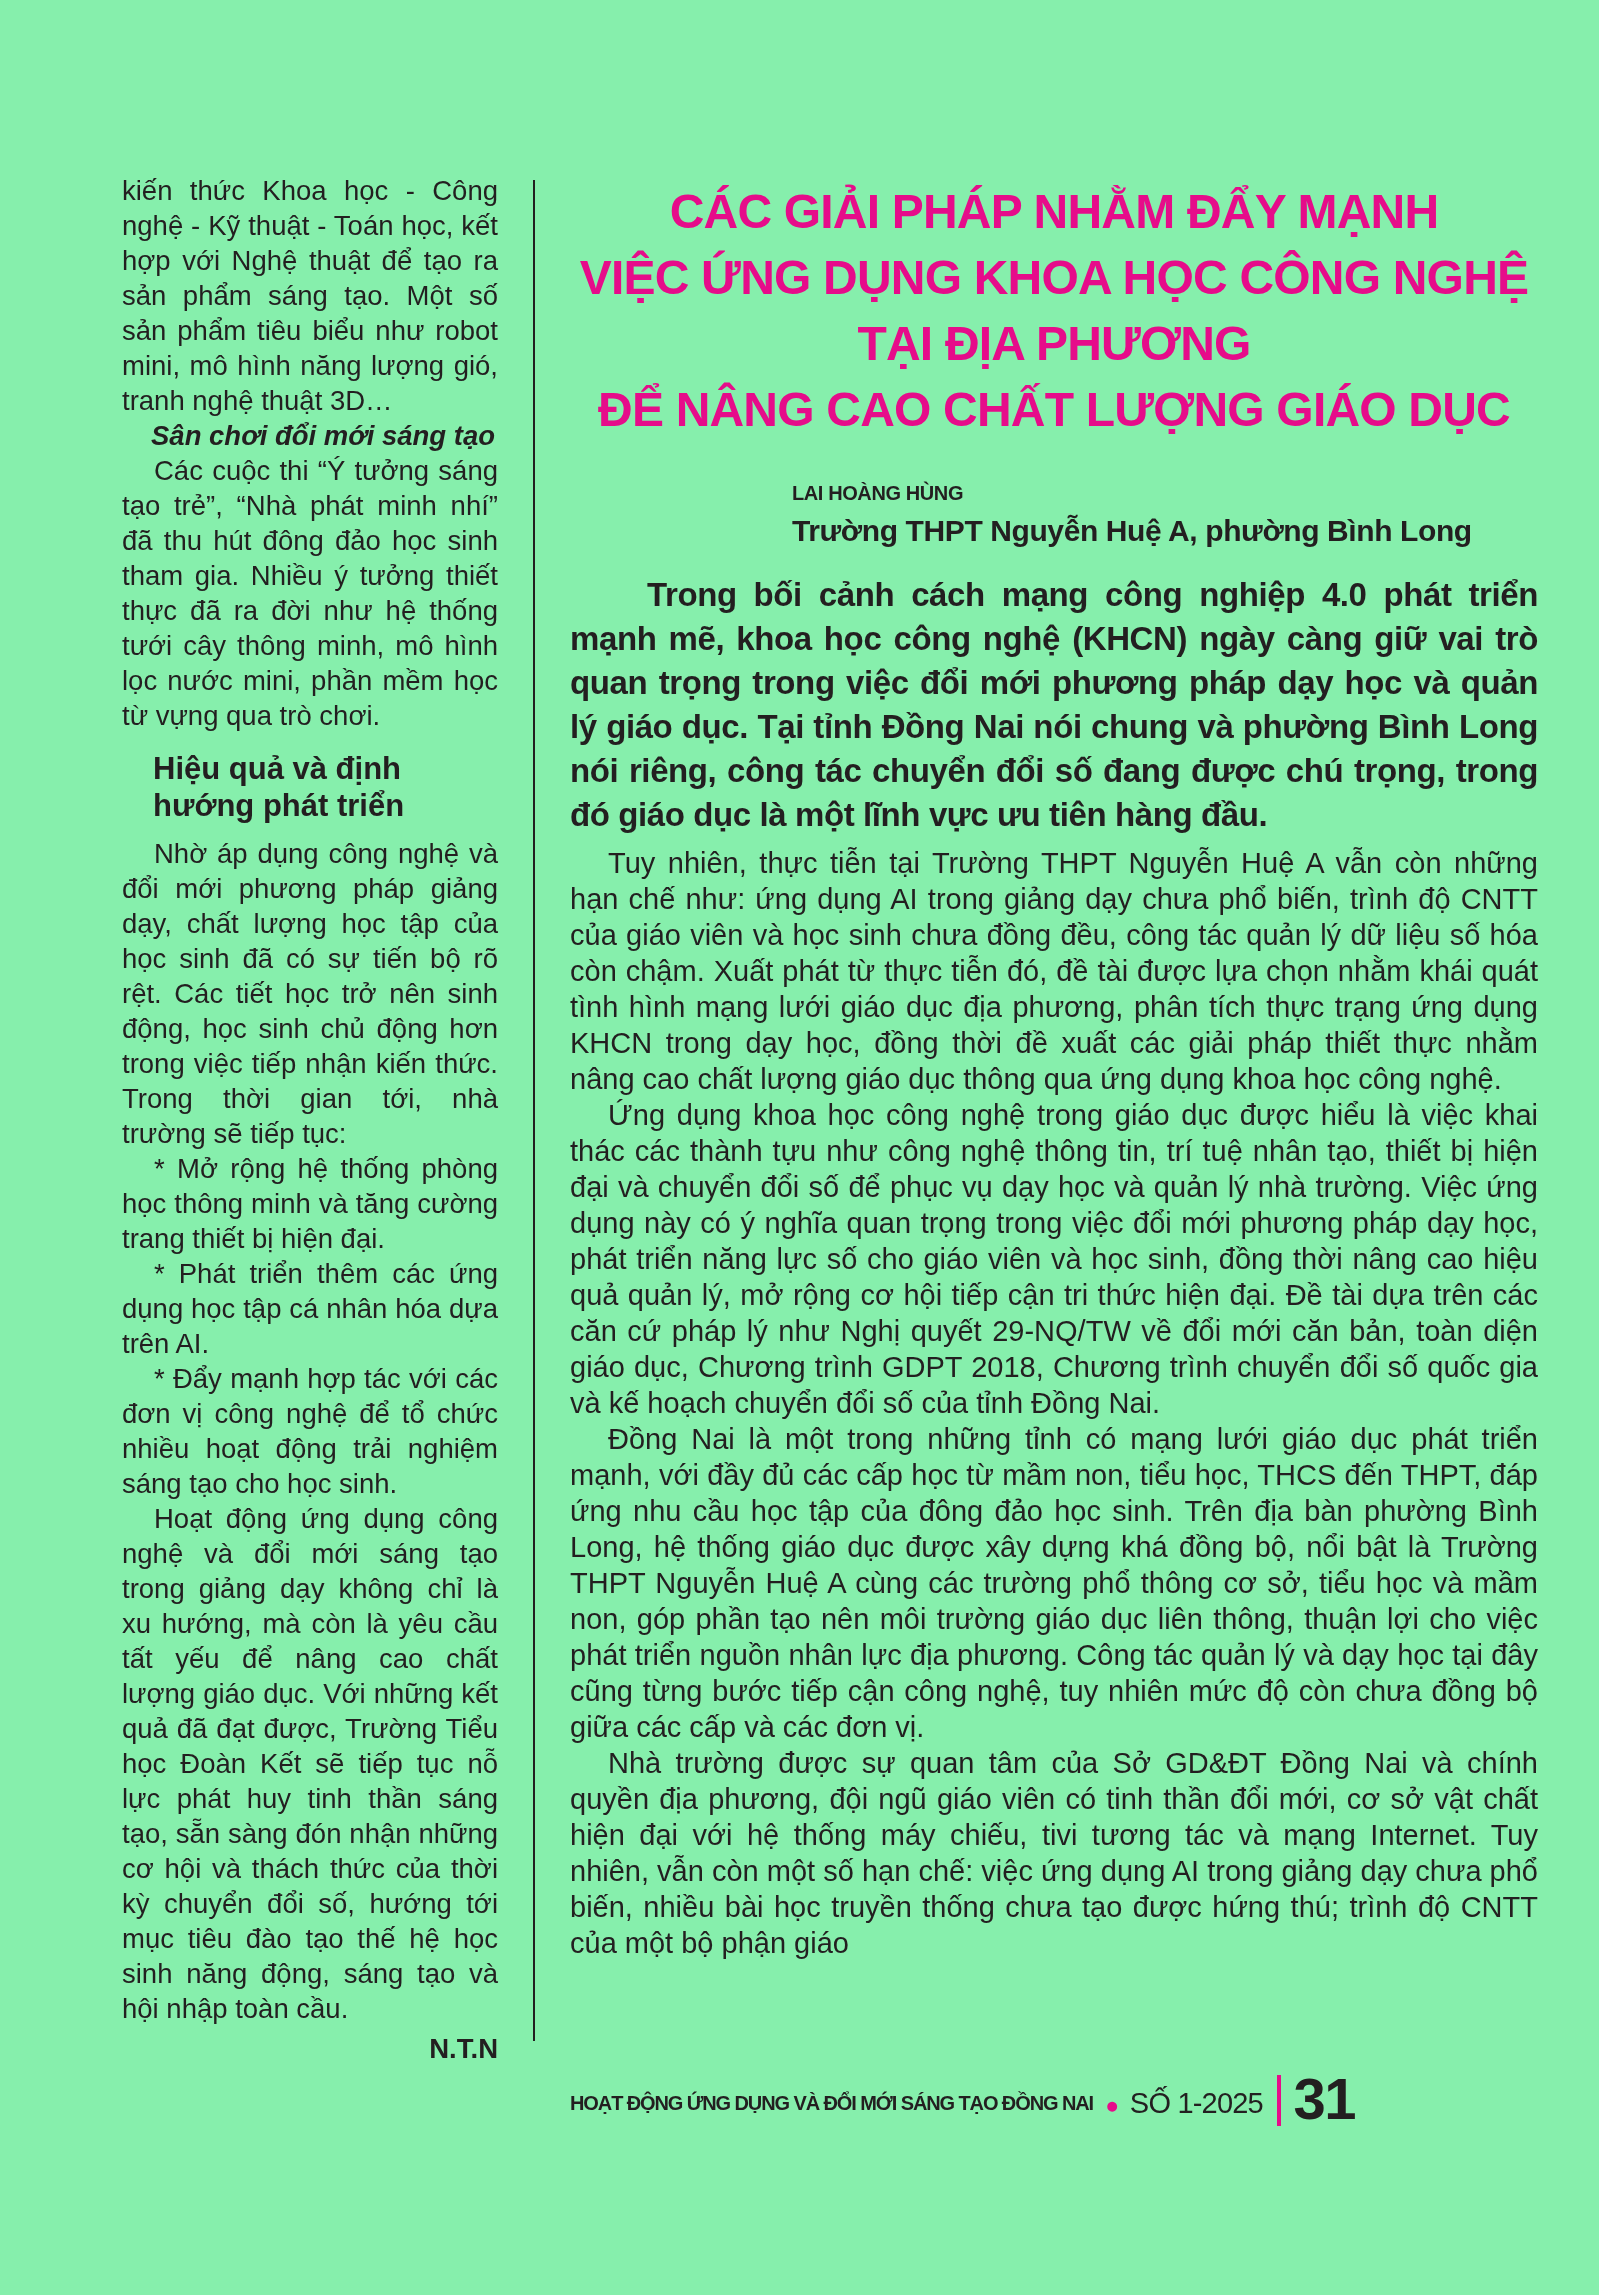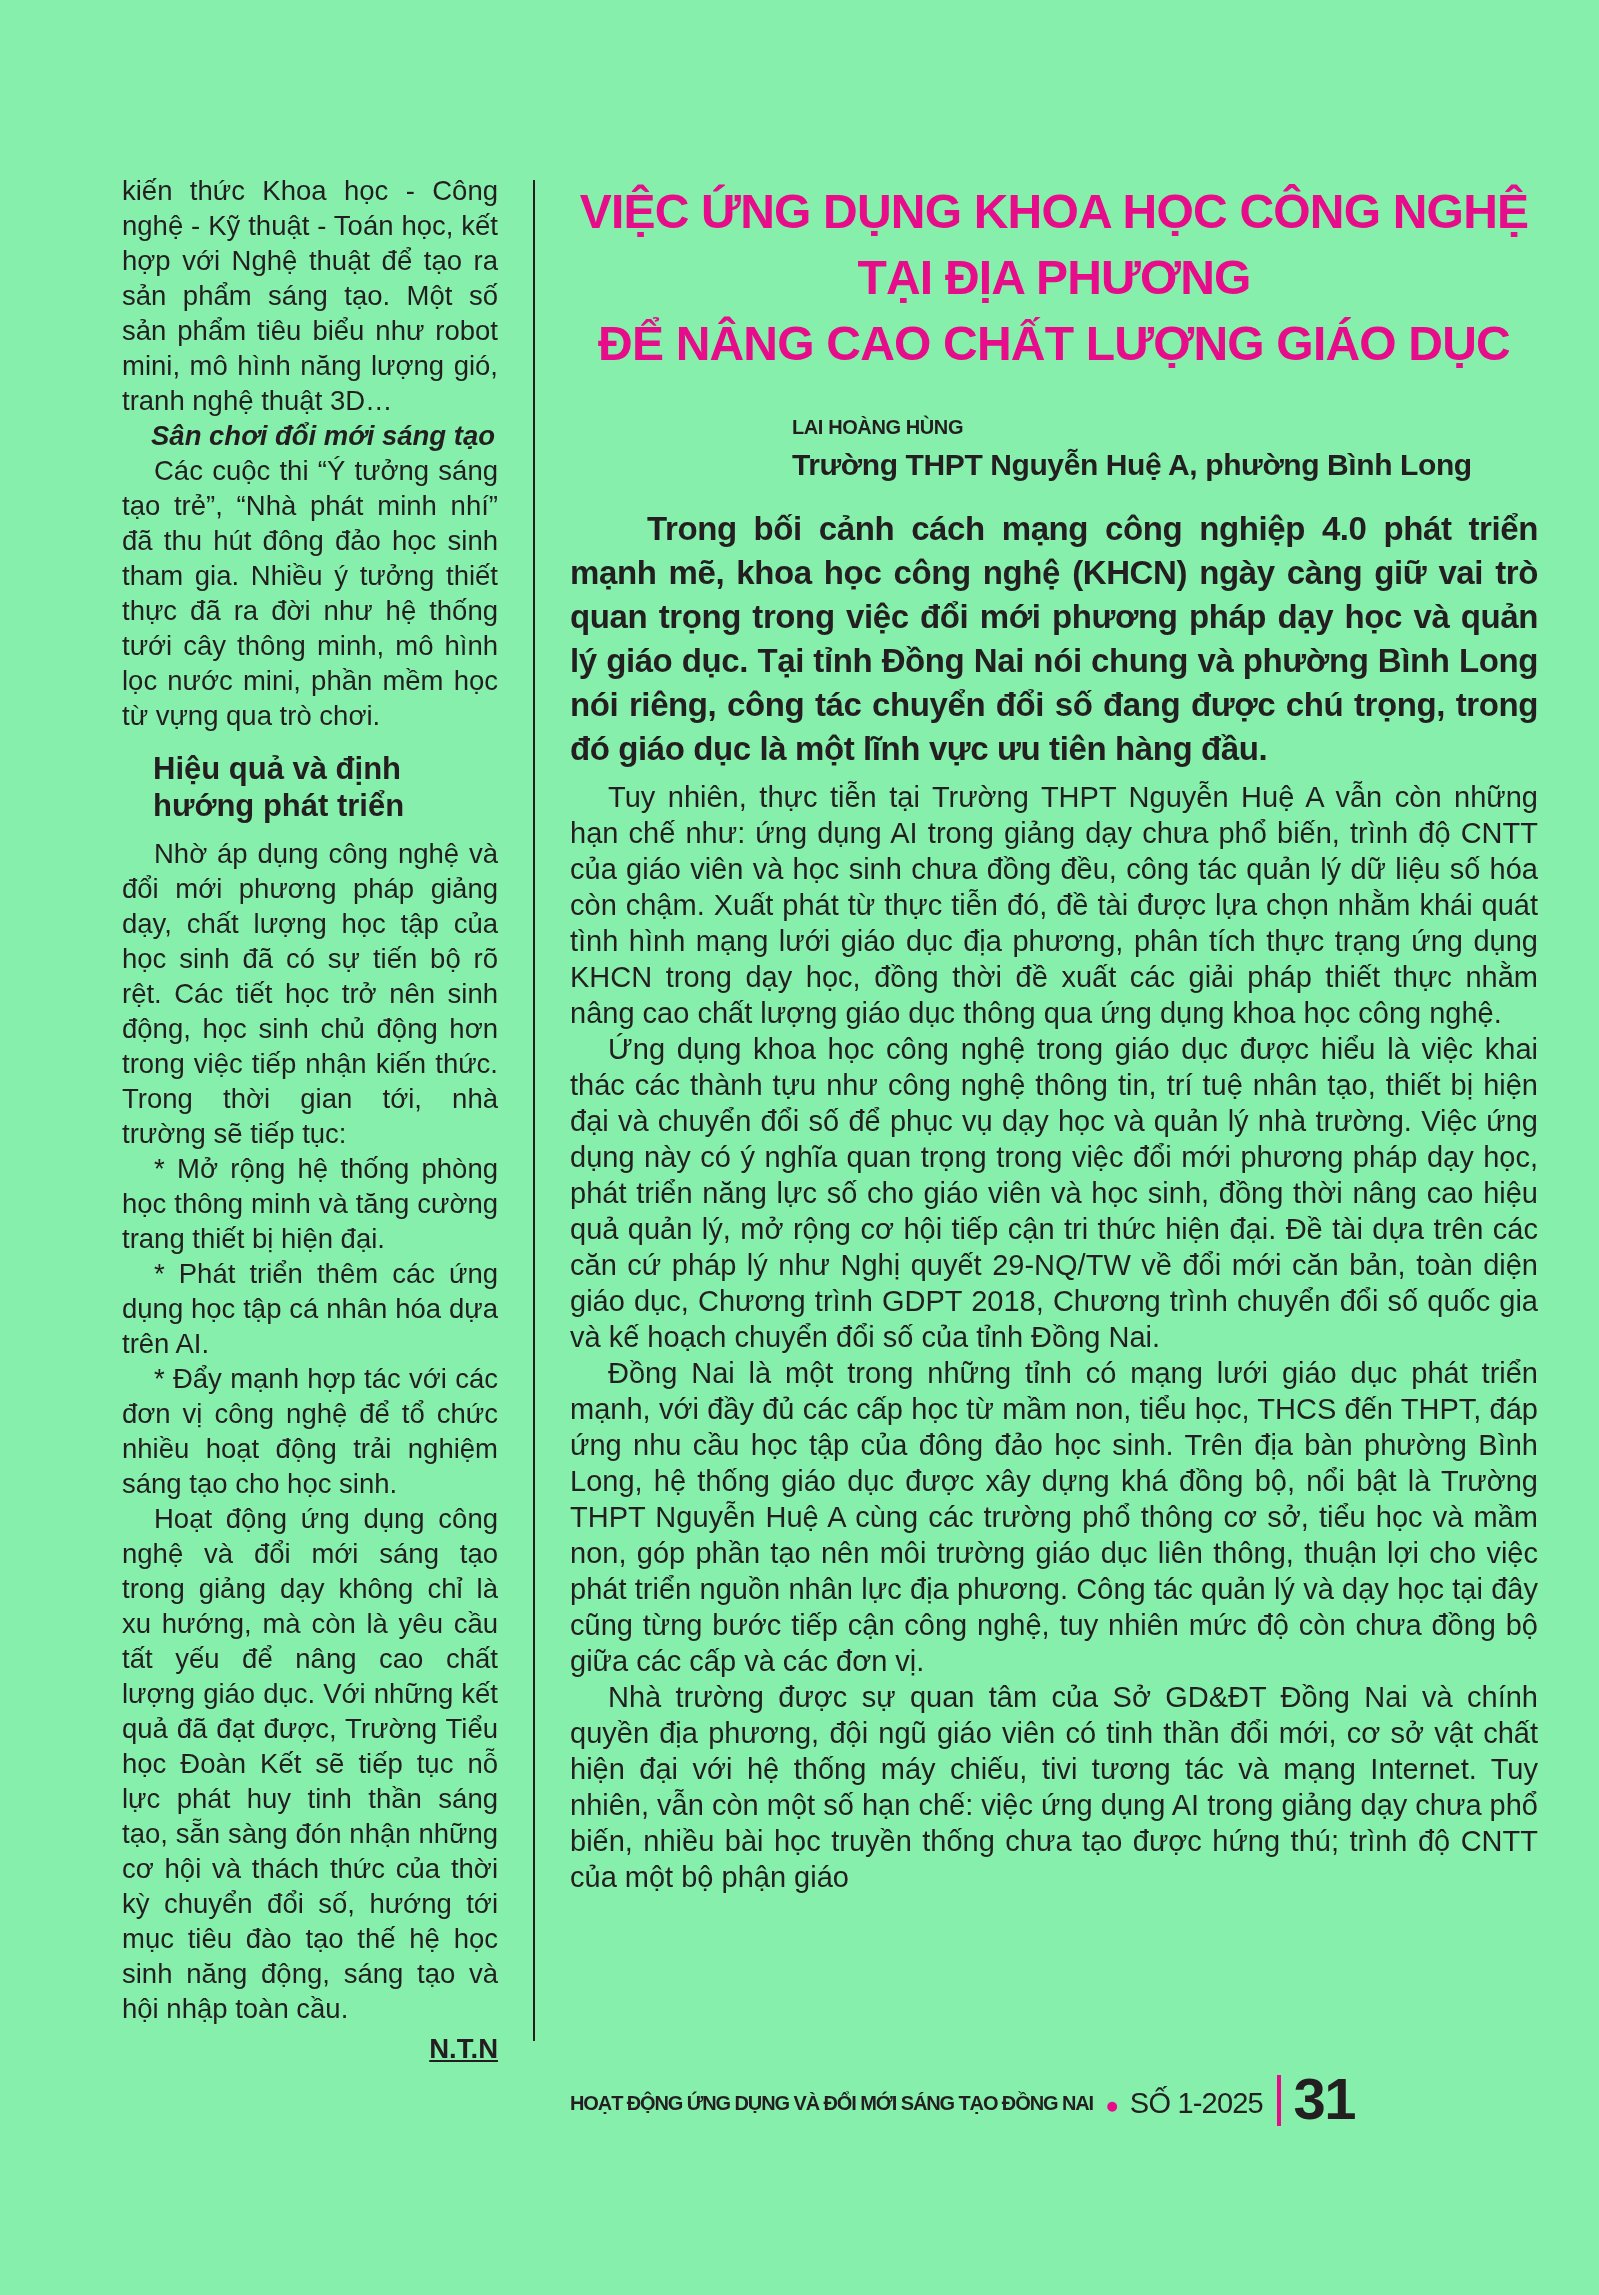--- a/index.html
+++ b/index.html
@@ -19,21 +19,21 @@
   .left-col p{margin:0;}
   .lc-p{text-indent:32px;}
   .lc-p.no-indent{text-indent:0;}
   .lc-sub{font-weight:bold;font-style:italic;text-indent:29px;}
   .lc-head{
     font-weight:bold;font-style:normal;
     font-size:31px;line-height:37px;
     margin:17px 0 12.2px 0;padding-left:31px;
     text-align:left;
   }
-  .lc-sig{font-weight:bold;text-align:right;margin-top:4.6px !important;text-decoration:underline;}
+  .lc-sig{font-weight:bold;text-align:right;margin-top:4.6px !important;}
   
   .divider{
     position:absolute;left:533px;top:180px;width:2.3px;height:1861px;
     background:#231f20;
   }
   
   .right-col{position:absolute;left:570px;top:179px;width:968px;}
   .title{
     margin:0;color:#e60c8a;text-align:center;
     font-size:48px;line-height:66px;font-weight:bold;
@@ -92,20 +92,21 @@
     <p class="lc-p">* Phát triển thêm các ứng dụng học tập cá nhân hóa dựa trên AI.</p>
     <p class="lc-p">* Đẩy mạnh hợp tác với các đơn vị công nghệ để tổ chức nhiều hoạt động trải nghiệm sáng tạo cho học sinh.</p>
     <p class="lc-p">Hoạt động ứng dụng công nghệ và đổi mới sáng tạo trong giảng dạy không chỉ là xu hướng, mà còn là yêu cầu tất yếu để nâng cao chất lượng giáo dục. Với những kết quả đã đạt được, Trường Tiểu học Đoàn Kết sẽ tiếp tục nỗ lực phát huy tinh thần sáng tạo, sẵn sàng đón nhận những cơ hội và thách thức của thời kỳ chuyển đổi số, hướng tới mục tiêu đào tạo thế hệ học sinh năng động, sáng tạo và hội nhập toàn cầu.</p>
     <p class="lc-sig">N.T.N</p>
   </div>
 
   <div class="divider"></div>
 
   <div class="right-col">
     <h1 class="title">
+      <span class="tl">CÁC GIẢI PHÁP NHẰM ĐẨY MẠNH</span>
       <span class="tl">VIỆC ỨNG DỤNG KHOA HỌC CÔNG NGHỆ</span>
       <span class="tl">TẠI ĐỊA PHƯƠNG</span>
       <span class="tl">ĐỂ NÂNG CAO CHẤT LƯỢNG GIÁO DỤC</span>
     </h1>
     <div class="author-block">
       <div class="author">LAI HOÀNG HÙNG</div>
       <div class="affil">Trường THPT Nguyễn Huệ A, phường Bình Long</div>
     </div>
     <p class="lead">Trong bối cảnh cách mạng công nghiệp 4.0 phát triển mạnh mẽ, khoa học công nghệ (KHCN) ngày càng giữ vai trò quan trọng trong việc đổi mới phương pháp dạy học và quản lý giáo dục. Tại tỉnh Đồng Nai nói chung và phường Bình Long nói riêng, công tác chuyển đổi số đang được chú trọng, trong đó giáo dục là một lĩnh vực ưu tiên hàng đầu.</p>
     <p class="rc-p">Tuy nhiên, thực tiễn tại Trường THPT Nguyễn Huệ A vẫn còn những hạn chế như: ứng dụng AI trong giảng dạy chưa phổ biến, trình độ CNTT của giáo viên và học sinh chưa đồng đều, công tác quản lý dữ liệu số hóa còn chậm. Xuất phát từ thực tiễn đó, đề tài được lựa chọn nhằm khái quát tình hình mạng lưới giáo dục địa phương, phân tích thực trạng ứng dụng KHCN trong dạy học, đồng thời đề xuất các giải pháp thiết thực nhằm nâng cao chất lượng giáo dục thông qua ứng dụng khoa học công nghệ.</p>

